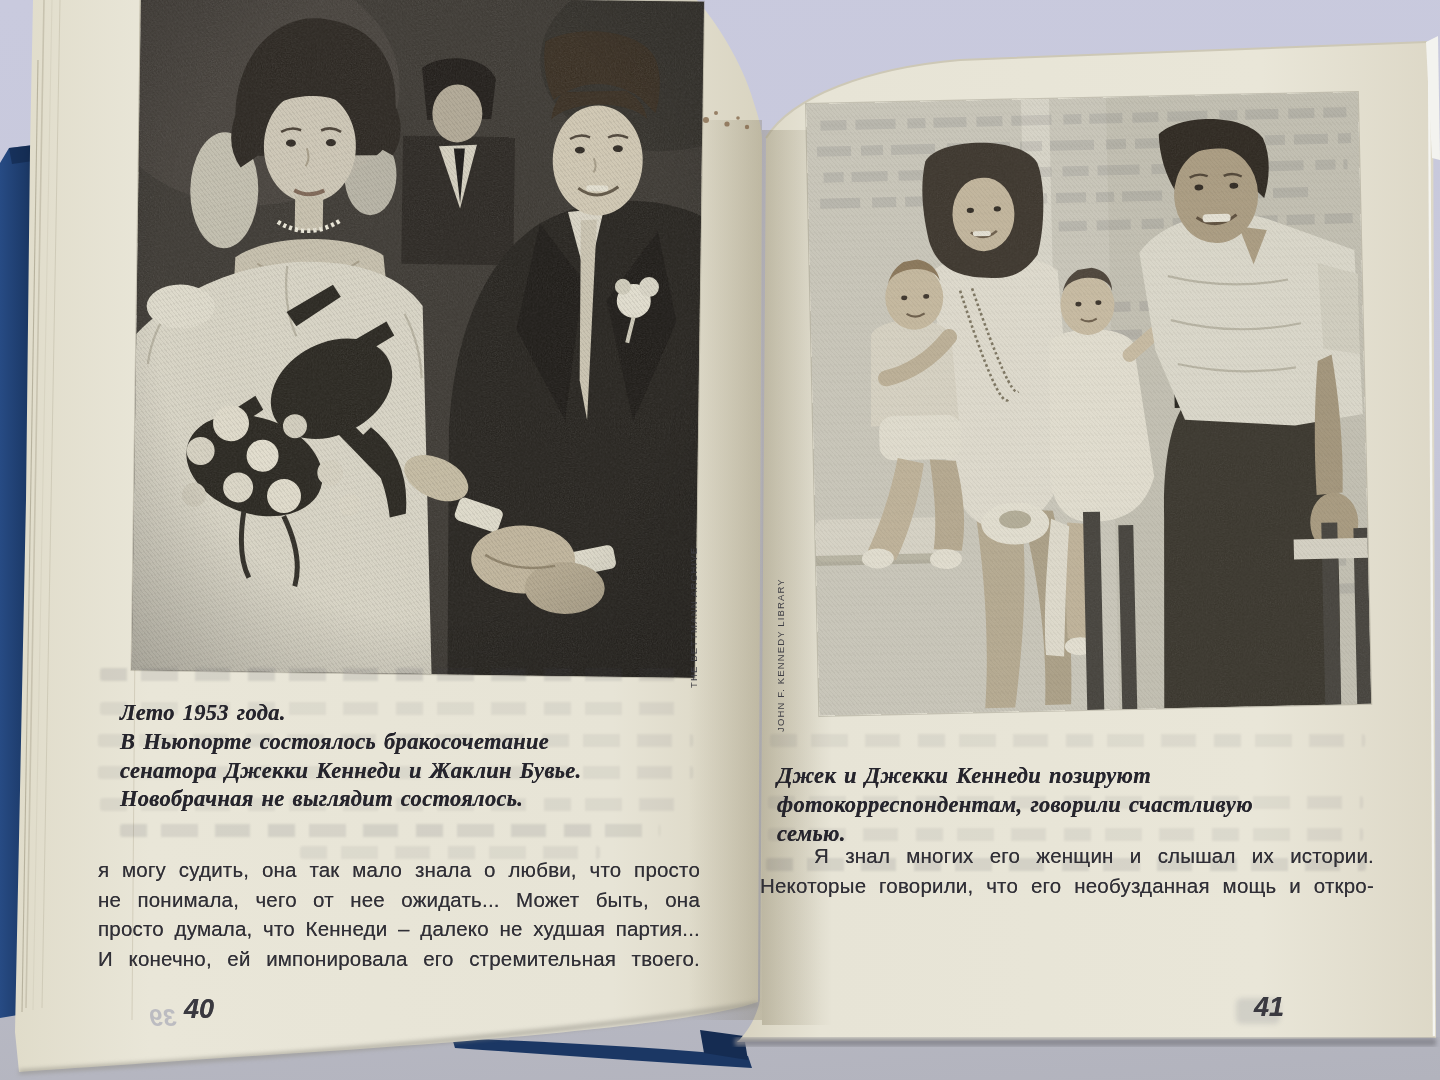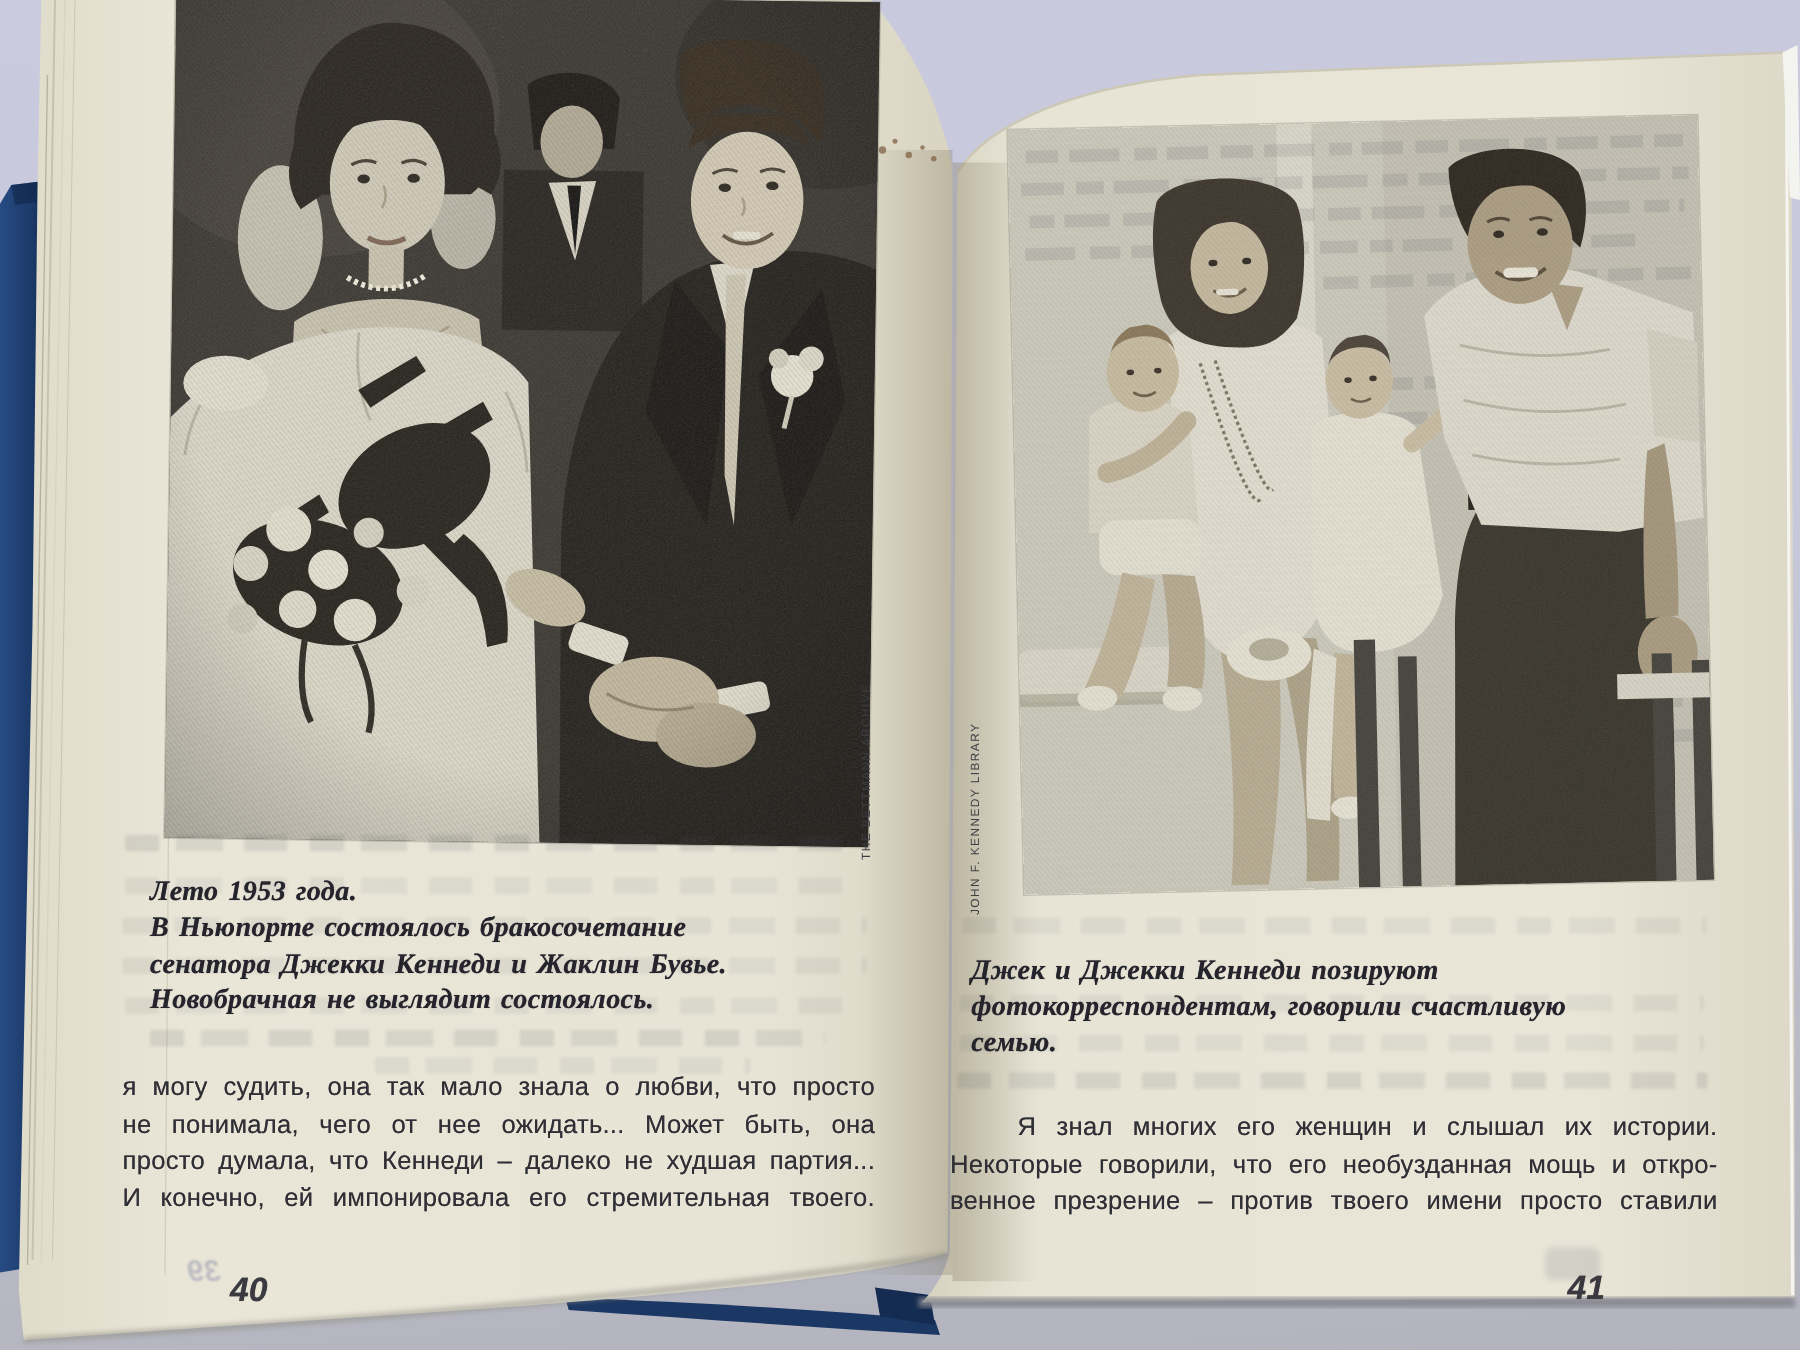--- a/index.html
+++ b/index.html
@@ -18,21 +18,21 @@
   .halftone.light{background:repeating-linear-gradient(50deg,rgba(60,56,46,.05) 0 1px,transparent 1px 3px);}
 
   
   .caption{position:absolute;text-align:left;font:italic bold 22.5px/28.8px "Liberation Serif",serif;
     color:#25242c;letter-spacing:.3px;word-spacing:2px;text-shadow:0 0 .6px rgba(37,36,44,.8);}
   .bodytext{position:absolute;color:#302f36;font:20.5px/29.6px "Liberation Sans",sans-serif;
     letter-spacing:.2px;text-shadow:0 0 .5px rgba(48,47,54,.75);}
   .bodytext .tline{text-align-last:justify;white-space:nowrap;}
   .bodytext .tline.indent{padding-left:54px;}
   .pagenum{position:absolute;font:italic bold 27px "Liberation Sans",sans-serif;color:#3a3940;
-    text-shadow:0 0 .6px rgba(58,57,64,.8);margin-top:23px;}
+    text-shadow:0 0 .6px rgba(58,57,64,.8);}
   .pagenum-ghost{position:absolute;font:italic bold 24px "Liberation Sans",sans-serif;color:#9193ab;
     opacity:.5;transform:scaleX(-1);filter:blur(.7px);}
   .credit{position:absolute;writing-mode:vertical-rl;transform:rotate(180deg);white-space:nowrap;
     font:9.5px "Liberation Sans",sans-serif;letter-spacing:1.15px;color:#3e3e44;}
 
   
   .st-row{position:absolute;height:13px;border-radius:3px;filter:blur(1.2px);pointer-events:none;
     background:repeating-linear-gradient(90deg,rgba(72,72,86,.13) 0 27px,rgba(72,72,86,0) 27px 41px,
       rgba(72,72,86,.11) 41px 78px,rgba(72,72,86,0) 78px 95px,rgba(72,72,86,.12) 95px 130px,rgba(72,72,86,0) 130px 148px);}
   .st-row.faint{opacity:.65}
@@ -373,21 +373,20 @@
   <div class="pagenum" style="left:184px;top:994px">40</div>
 
   <div class="credit" style="left:775px;top:574px;height:158px">JOHN F. KENNEDY LIBRARY</div>
 
   <div class="caption" style="left:777px;top:762px;width:570px">
     <div>Джек и Джекки Кеннеди позируют</div>
     <div>фотокорреспондентам, говорили счастливую</div>
     <div>семью.</div>
   </div>
 
-  <div class="bodytext" style="left:760px;top:887px;width:614px">
+  <div class="bodytext" style="left:760px;top:841px;width:614px">
     <div class="tline indent">Я знал многих его женщин и слышал их истории.</div>
     <div class="tline">Некоторые говорили, что его необузданная мощь и откро-</div>
-    <div class="tline">венное презрение – против твоего имени просто ставили</div>
   </div>
 
   <div class="pagenum" style="left:1254px;top:992px">41</div>
 
 </div>
 
 </body></html>

